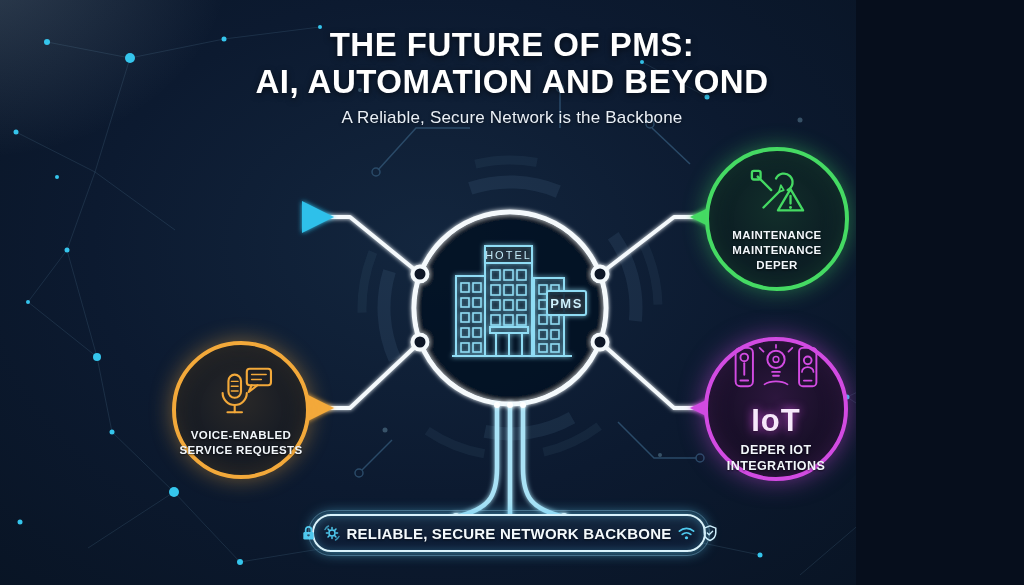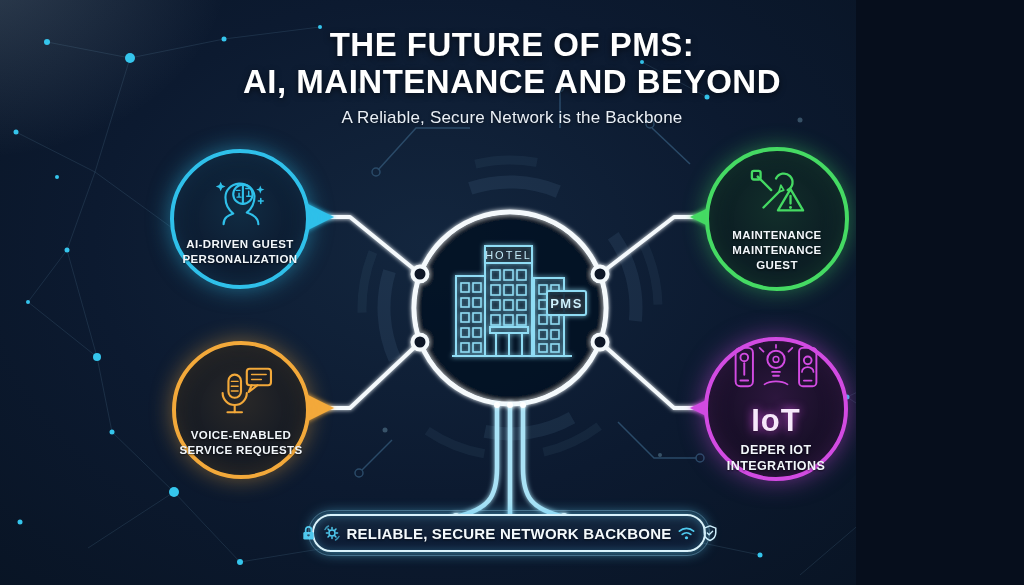--- a/index.html
+++ b/index.html
@@ -248,21 +248,21 @@
           <rect x="551" y="344" width="8" height="8"></rect>
       </g>
       <rect x="547" y="291" width="39" height="24" rx="2" fill="rgba(10,22,40,.85)"></rect>
       <text x="566.5" y="308" text-anchor="middle" font-size="13" font-weight="bold" letter-spacing="1.5" fill="#cff1fd" stroke="none">PMS</text>
     </g>
   </svg>
 
   <div class="header">
     <div class="title">
       <div>THE FUTURE OF PMS:</div>
-      <div>AI, MAINTENANCE AND BEYOND</div>
+      <div>AI, AUTOMATION AND BEYOND</div>
     </div>
     <div class="subtitle">A Reliable, Secure Network is the Backbone</div>
   </div>
 
   <div class="logo">
     <svg width="98" height="98" viewBox="0 0 100 100">
       <g stroke="#ffffff" stroke-width="7" stroke-linejoin="round" fill="none" opacity=".95">
         <polygon points="25.3,18 74.7,18 89.9,65 50,94 10.1,65"></polygon>
       </g>
       <polygon points="25.3,18 74.7,18 50,52" fill="#3fae4f"></polygon>
@@ -272,57 +272,38 @@
       <polygon points="89.9,65 50,94 50,52" fill="#cf2b55"></polygon>
       <polygon points="76,66 55,80 55,59" fill="#ad1e44"></polygon>
       <polygon points="50,94 10.1,65 50,52" fill="#e9c51f"></polygon>
       <polygon points="42,80 21,66 42,59" fill="#c5a214"></polygon>
       <polygon points="10.1,65 25.3,18 50,52" fill="#2c7fc3"></polygon>
       <polygon points="17.5,54 25.5,31 38.5,47" fill="#1f5f9c"></polygon>
       <polygon points="25.3,18 74.7,18 89.9,65 50,94 10.1,65" fill="none" stroke="#e8f2ef" stroke-width="2" stroke-linejoin="round" opacity=".6"></polygon>
     </svg>
   </div>
 
-  <div class="fnode fnode-ai">
-    <div class="icn">
-      <svg width="62" height="58" viewBox="0 0 64 60" fill="none" stroke="currentColor" stroke-width="2.2" stroke-linecap="round" stroke-linejoin="round">
-        <path d="M15,54 C15,47 20,45 25,43 C20,39 17,33 17,27 A15,14 0 0 1 47,25 C47,32 44,38 39,42 C45,44 51,47 51,54"></path>
-        <circle cx="35" cy="23" r="10"></circle>
-        <path d="M35,13 V33"></path>
-        <g stroke-width="1.5">
-          <path d="M28,19 h4 M29,26 h4 M38,17 h4 M39,25 h4 M31,22 v3 M41,20 v4"></path>
-        </g>
-        <path d="M12,10 l1.5,3.5 3.5,1.5 -3.5,1.5 -1.5,3.5 -1.5,-3.5 -3.5,-1.5 3.5,-1.5 z" fill="currentColor" stroke="none"></path>
-        <path d="M53,14 l1.2,3 3,1.2 -3,1.2 -1.2,3 -1.2,-3 -3,-1.2 3,-1.2 z" fill="currentColor" stroke="none"></path>
-        <path d="M51,30 h5 M53.5,27.5 v5" stroke-width="1.6"></path>
-      </svg>
-    </div>
-    <div class="lbl">
-      <div>AI-DRIVEN GUEST</div>
-      <div>PERSONALIZATION</div>
-    </div>
-  </div>
 
   <div class="fnode fnode-pm">
     <div class="icn">
       <svg width="62" height="56" viewBox="0 0 64 58" fill="none" stroke="currentColor" stroke-width="2.4" stroke-linecap="round" stroke-linejoin="round">
         <path d="M18,44 L34,28"></path>
         <path d="M31,14 a9,9 0 1 1 12,12"></path>
         <path d="M34,28 l5,-2 -3,-5 z" stroke-width="1.8"></path>
         <path d="M12,12 l14,14"></path>
         <rect x="6" y="6" width="9" height="9" rx="2"></rect>
         <path d="M46,25 L59,47 H33 Z"></path>
         <path d="M46,32 V40"></path>
         <circle cx="46" cy="44" r="1.5" fill="currentColor" stroke="none"></circle>
       </svg>
     </div>
     <div class="lbl">
       <div>MAINTENANCE</div>
       <div>MAINTENANCE</div>
-      <div>GUEST</div>
+      <div>DEPER</div>
     </div>
   </div>
 
   <div class="fnode fnode-vo">
     <div class="icn">
       <svg width="68" height="58" viewBox="0 0 70 60" fill="none" stroke="currentColor" stroke-width="2.2" stroke-linecap="round" stroke-linejoin="round">
         <rect x="22" y="12" width="13" height="24" rx="6.5"></rect>
         <g stroke-width="1.5">
             <path d="M25,19 h7 M25,24 h7 M25,29 h7"></path>
           </g>

